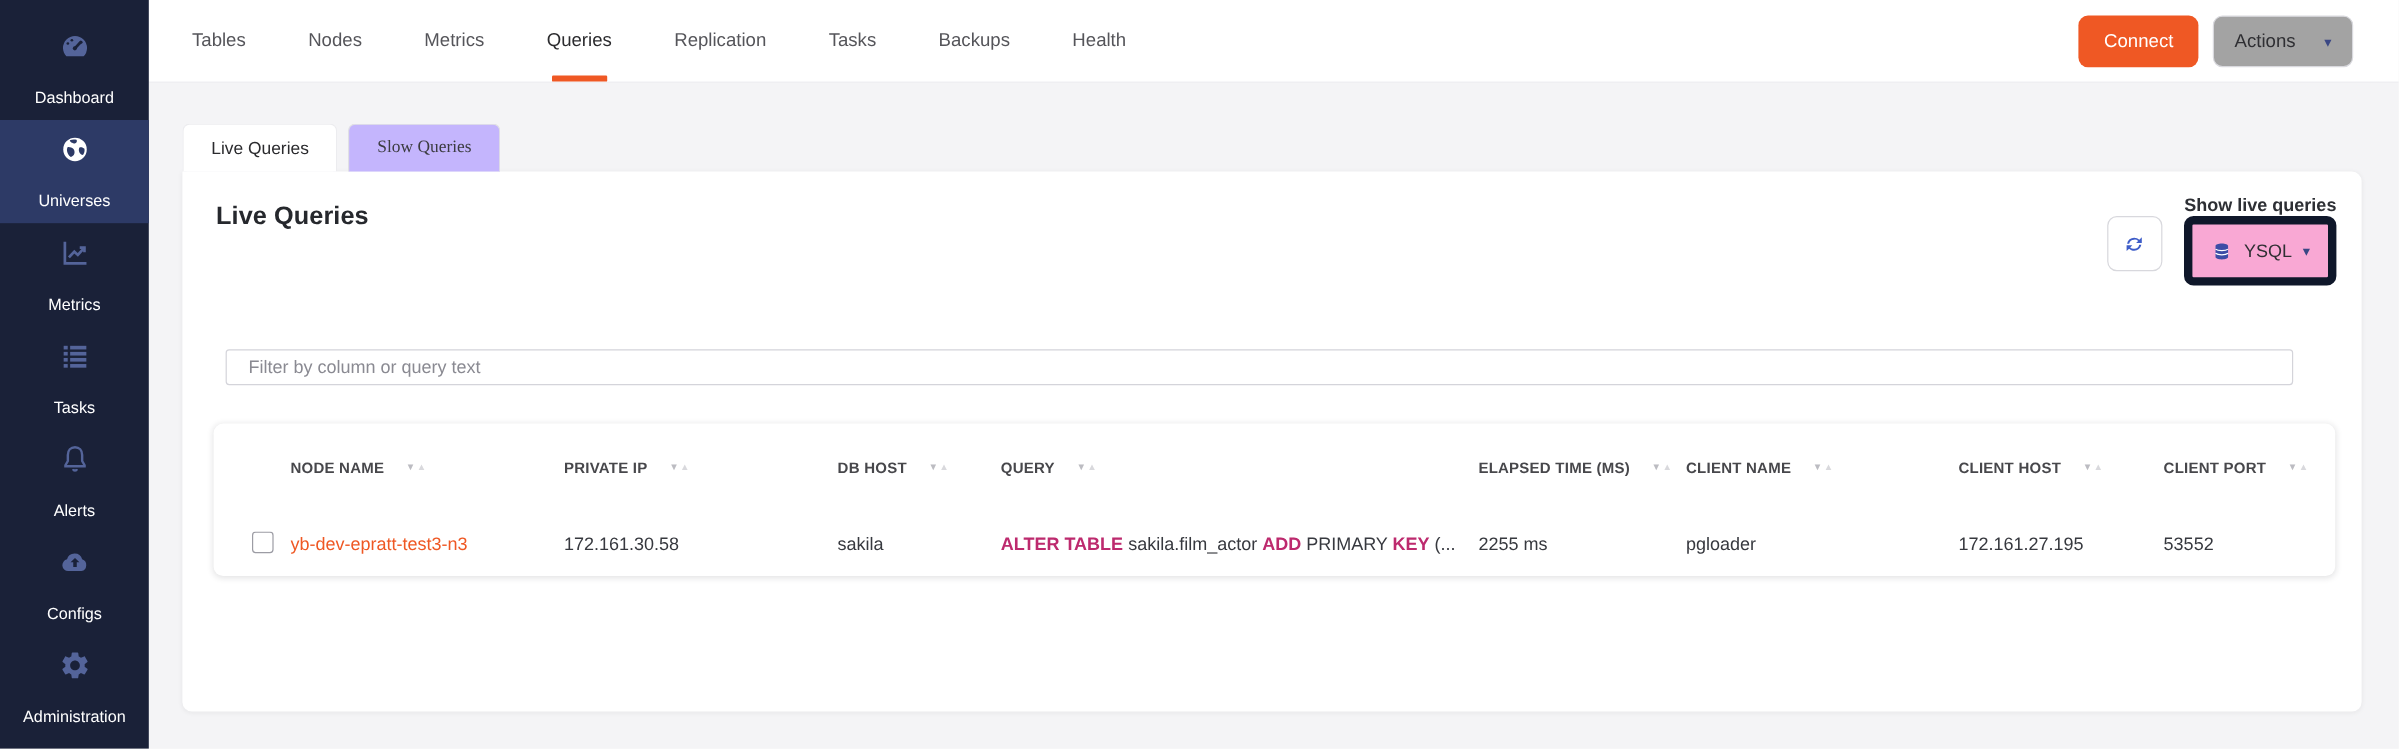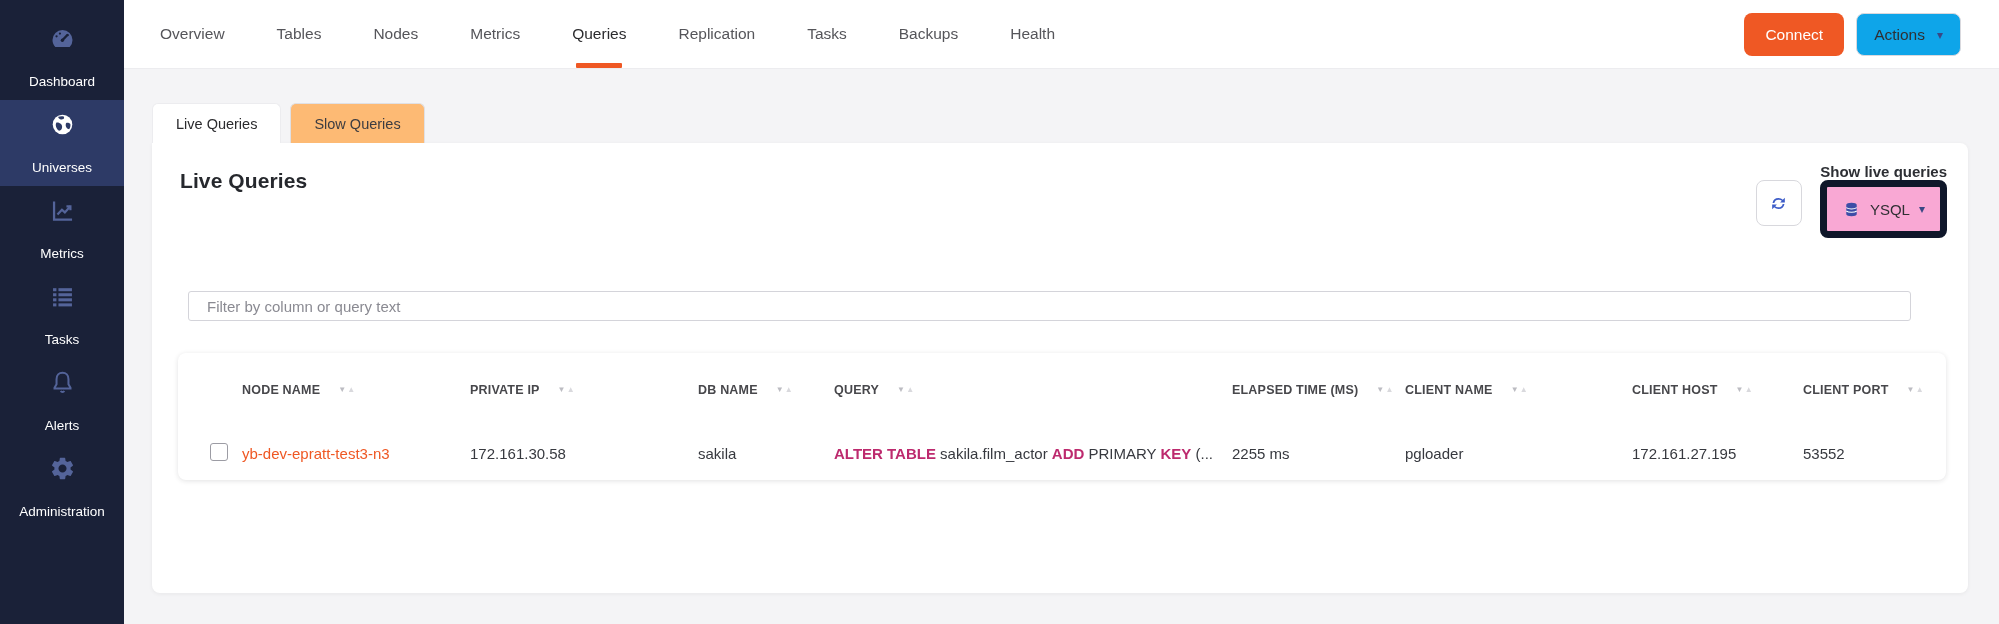--- a/index.html
+++ b/index.html
@@ -41,38 +41,38 @@
     width:46px;height:5px;background:#ef5824;border-radius:1px;
   }
   .nav-actions{
     position:absolute;right:38px;top:0;height:69px;display:flex;align-items:center;gap:12px;
   }
   .btn-connect{
     height:43px;padding:0 21px;border:none;border-radius:8px;background:#ef5824;
     color:#ffffff;font-size:15.5px;font-family:inherit;cursor:pointer;
   }
   .btn-actions{
-    height:43px;padding:0 17px;border:1px solid #d9d9de;border-radius:8px;background:#0ea5e9;
+    height:43px;padding:0 17px;border:1px solid #d9d9de;border-radius:8px;background:#a3a3a3;
     color:#2f2f33;font-size:15.5px;font-family:inherit;cursor:pointer;
-    display:flex;align-items:center;gap:12px;
+    display:flex;align-items:center;gap:24px;
   }
   .caret{font-size:12px;color:#3a4784;line-height:1;}
   
   .content{position:absolute;left:124px;top:69px;right:0;bottom:0;}
   .page-tabs{position:absolute;left:28px;top:34px;display:flex;gap:9px;z-index:2;}
   .page-tab{
     height:40px;display:flex;align-items:center;padding:0 23px;
     font-size:14.5px;color:#3c3c41;cursor:pointer;
     border-radius:6px 6px 0 0;box-sizing:border-box;
   }
   .page-tab.active{
     background:#ffffff;color:#2b2b2e;
     border:1px solid #ececef;border-bottom:none;
   }
-  .page-tab.inactive{background:#fdba74;border:1px solid #e0e0e4;border-bottom:none;}
+  .page-tab.inactive{background:#c4b5fd;border:1px solid #e0e0e4;border-bottom:none;font-family:Liberation Serif, serif;}
   .panel{
     position:absolute;left:28px;right:31px;top:74px;bottom:31px;
     background:#ffffff;border-radius:8px;border-top-left-radius:0;
     box-shadow:0 1px 4px rgba(30,30,40,0.06);
   }
   .panel-title{
     position:absolute;left:28px;top:26px;margin:0;
     font-size:21px;font-weight:700;color:#26282d;letter-spacing:.1px;
   }
   .live-controls{
@@ -180,30 +180,33 @@
     </div>
     <div class="side-item">
       <span class="icn"><svg viewBox="0 0 24 24" fill="none" stroke="currentColor" stroke-width="1.8">
           <path d="M12 3.3c-3.1 0-5.3 2.3-5.3 5.7v4.5L4.9 16.6v.8h14.2v-.8l-1.8-3.1V9c0-3.4-2.2-5.7-5.3-5.7z"></path>
           <path d="M10.5 19.5a1.6 1.6 0 0 0 3 0"></path>
         </svg></span>
       <span class="lbl">Alerts</span>
     </div>
     <div class="side-item">
       <span class="icn"><svg viewBox="0 0 24 24">
+          <path fill="currentColor" fill-rule="evenodd" d="M6.9 18.6a4.4 4.4 0 0 1-.8-8.7 5.8 5.8 0 0 1 11.2-.1 4.6 4.6 0 0 1-.5 8.8H6.9zM12 8.8l-3.3 3.3h2v3.5h2.6v-3.5h2L12 8.8z"></path>
+        </svg></span>
+      <span class="lbl">Configs</span>
+    </div>
+    <div class="side-item">
+      <span class="icn"><svg viewBox="0 0 24 24">
           <path fill="currentColor" d="M19.14 12.94c.04-.3.06-.61.06-.94 0-.32-.02-.64-.07-.94l2.03-1.58c.18-.14.23-.41.12-.61l-1.92-3.32c-.12-.22-.37-.29-.59-.22l-2.39.96c-.5-.38-1.03-.7-1.62-.94l-.36-2.54c-.04-.24-.24-.41-.48-.41h-3.84c-.24 0-.43.17-.47.41l-.36 2.54c-.59.24-1.13.57-1.62.94l-2.39-.96c-.22-.08-.47 0-.59.22L2.74 8.87c-.12.21-.08.47.12.61l2.03 1.58c-.05.3-.09.63-.09.94s.02.64.07.94l-2.03 1.58c-.18.14-.23.41-.12.61l1.92 3.32c.12.22.37.29.59.22l2.39-.96c.5.38 1.03.7 1.62.94l.36 2.54c.05.24.24.41.48.41h3.84c.24 0 .44-.17.47-.41l.36-2.54c.59-.24 1.13-.56 1.62-.94l2.39.96c.22.08.47 0 .59-.22l1.92-3.32c.12-.22.07-.47-.12-.61l-2.01-1.58zM12 15.6c-1.98 0-3.6-1.62-3.6-3.6s1.62-3.6 3.6-3.6 3.6 1.62 3.6 3.6-1.62 3.6-3.6 3.6z"></path>
         </svg></span>
       <span class="lbl">Administration</span>
     </div>
   </nav>
 
 <header class="topnav">
-  <div class="nav-tab">
-      <span>Overview</span>
-    </div>
     <div class="nav-tab">
       <span>Tables</span>
     </div>
     <div class="nav-tab">
       <span>Nodes</span>
     </div>
     <div class="nav-tab">
       <span>Metrics</span>
     </div>
     <div class="nav-tab active">
@@ -272,21 +275,21 @@
             </span>
           </div>
           <div class="th">
             <span>PRIVATE IP</span>
             <span class="sort">
               <span class="s-down">▼</span>
               <span class="s-up">▲</span>
             </span>
           </div>
           <div class="th">
-            <span>DB NAME</span>
+            <span>DB HOST</span>
             <span class="sort">
               <span class="s-down">▼</span>
               <span class="s-up">▲</span>
             </span>
           </div>
           <div class="th">
             <span>QUERY</span>
             <span class="sort">
               <span class="s-down">▼</span>
               <span class="s-up">▲</span>

